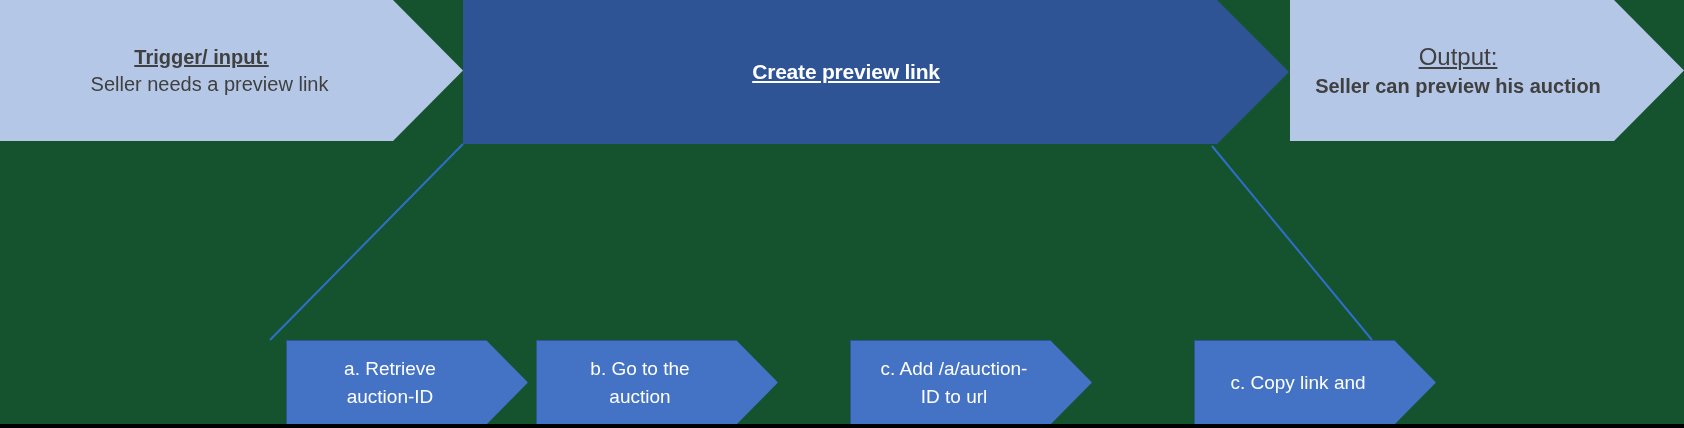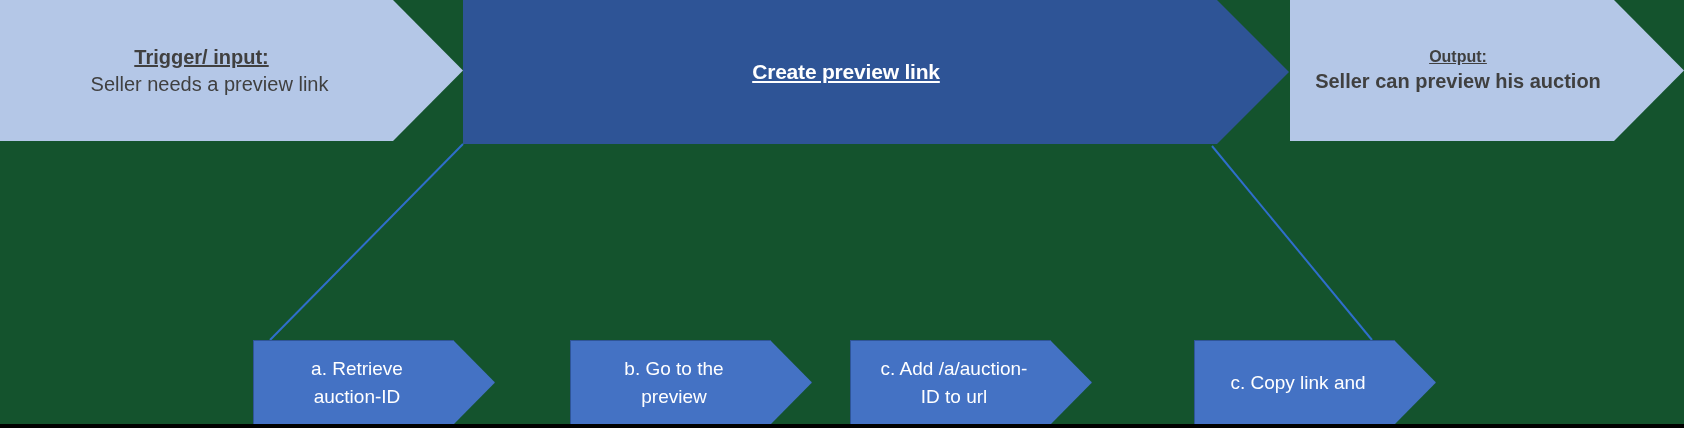--- a/index.html
+++ b/index.html
@@ -77,22 +77,22 @@
     left: 1290px;
     top: 0px;
     width: 394px;
     height: 141px;
     background: #b4c7e7;
     -webkit-clip-path: polygon(0 0, 324px 0, 394px 50%, 324px 100%, 0 100%);
     clip-path: polygon(0 0, 324px 0, 394px 50%, 324px 100%, 0 100%);
     padding-right: 58px;
   }
   #output .line1 {
-    font-size: 16px;
-    font-weight: bold;
+    font-size: 24px;
+    font-weight: normal;
     color: #404040;
     text-decoration: underline;
     line-height: 1.35;
     text-align: center;
   }
   #output .line2 {
     font-size: 20px;
     color: #404040;
     line-height: 1.35;
     font-weight: bold;
@@ -117,22 +117,22 @@
     border: 1px solid #2f5597;
     -webkit-clip-path: polygon(0 0, 200px 0, 242px 50%, 200px 100%, 0 100%);
     clip-path: polygon(0 0, 200px 0, 242px 50%, 200px 100%, 0 100%);
     padding-right: 34px;
   }
   .sub .txt {
     font-size: 19px;
     color: #ffffff;
     line-height: 1.45;
   }
-  #sub-a { left: 253px; }
-  #sub-b { left: 570px; }
+  #sub-a { left: 286px; }
+  #sub-b { left: 536px; }
   #sub-c { left: 850px; }
   #sub-d { left: 1150px; margin-left: 44px; }
 </style>
 </head>
 <body>
 
 <div id="stage">
 
   <div class="chev" id="trigger">
     <div class="line1">Trigger/ input:</div>
@@ -153,21 +153,21 @@
     <line id="conn-right" x1="1212" y1="146" x2="1372" y2="340" stroke="#2f6ecb" stroke-width="2"></line>
   </svg>
 
   <div class="chev sub" id="sub-a">
     <div class="txt">a. Retrieve</div>
     <div class="txt">auction-ID</div>
   </div>
 
   <div class="chev sub" id="sub-b">
     <div class="txt">b. Go to the</div>
-    <div class="txt">preview</div>
+    <div class="txt">auction</div>
   </div>
 
   <div class="chev sub" id="sub-c">
     <div class="txt">c. Add /a/auction-</div>
     <div class="txt">ID to url</div>
   </div>
 
   <div class="chev sub" id="sub-d">
     <div class="txt">c. Copy link and</div>
   </div>

